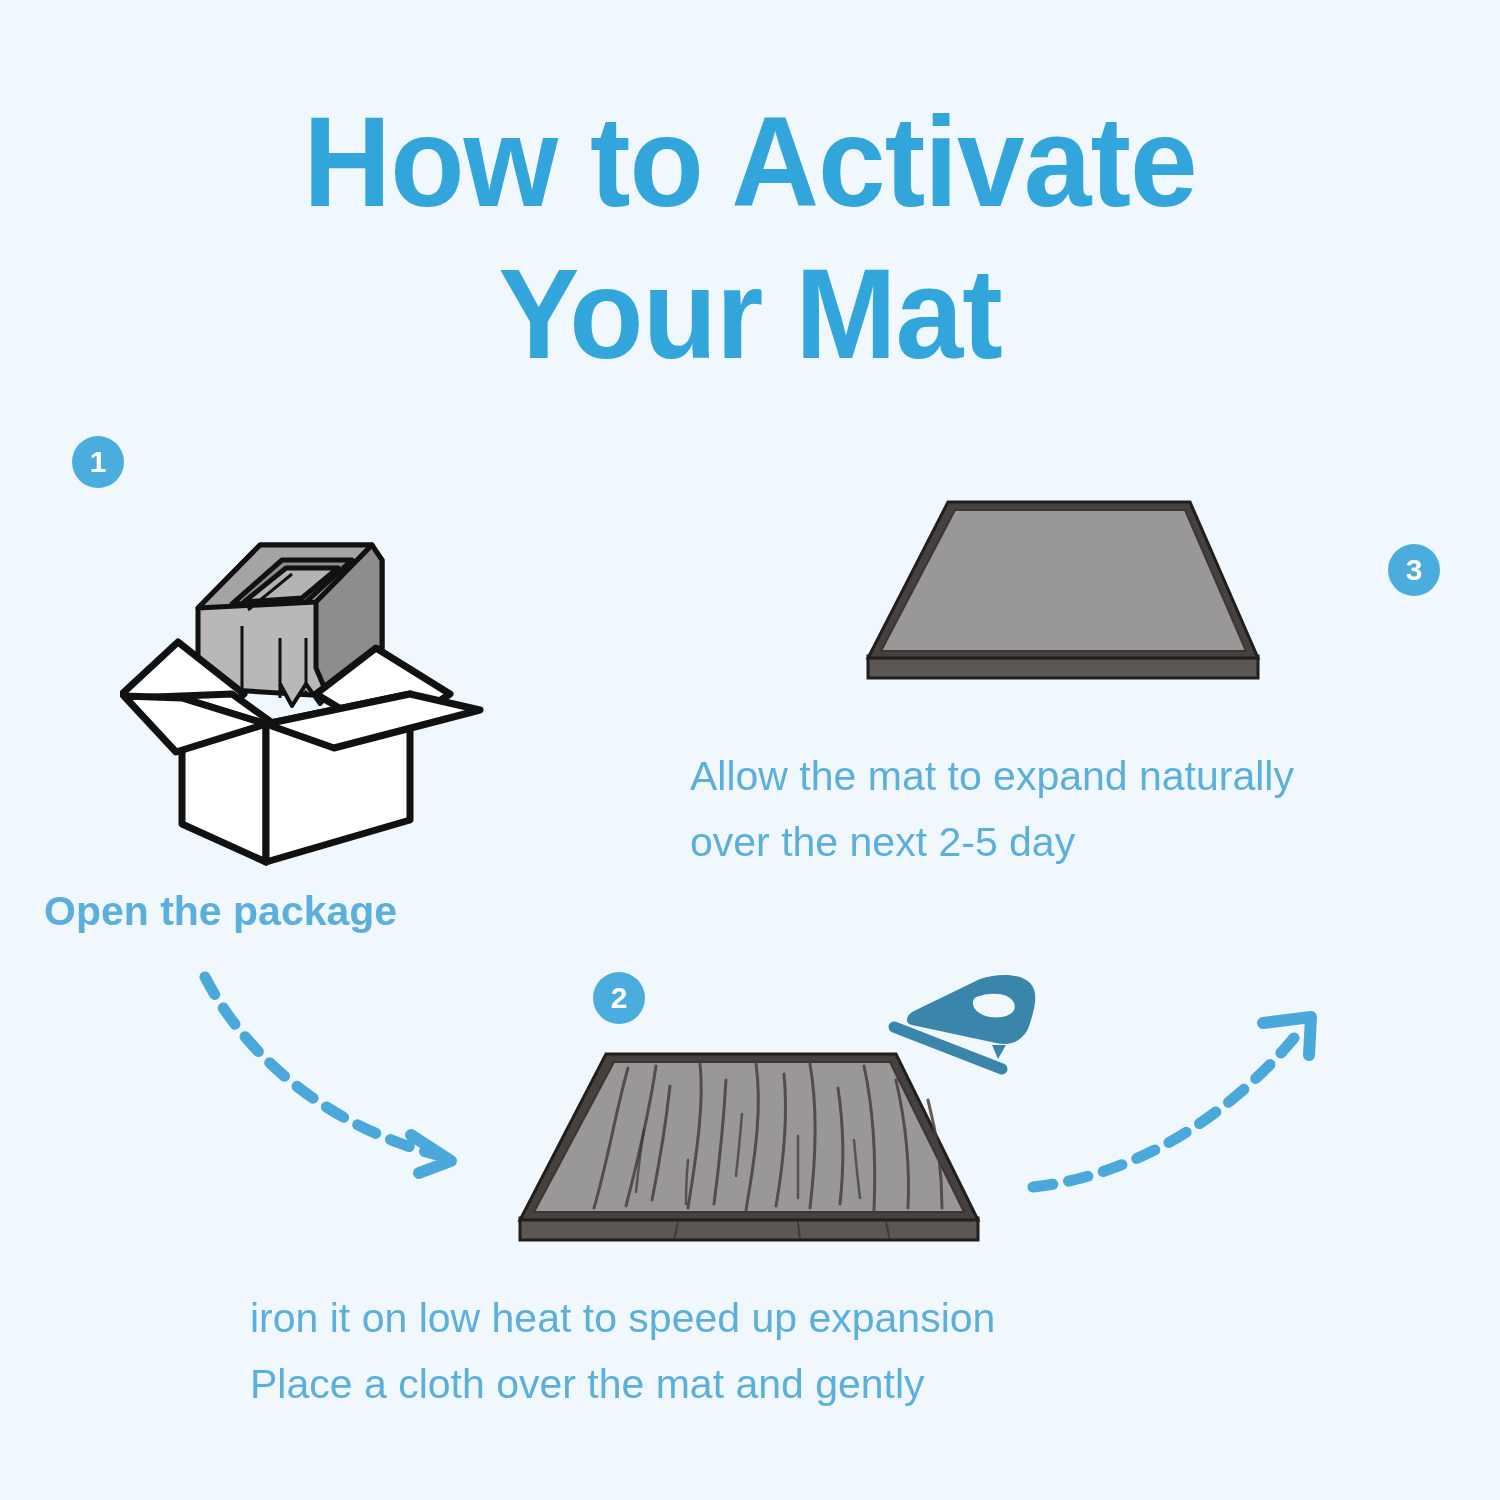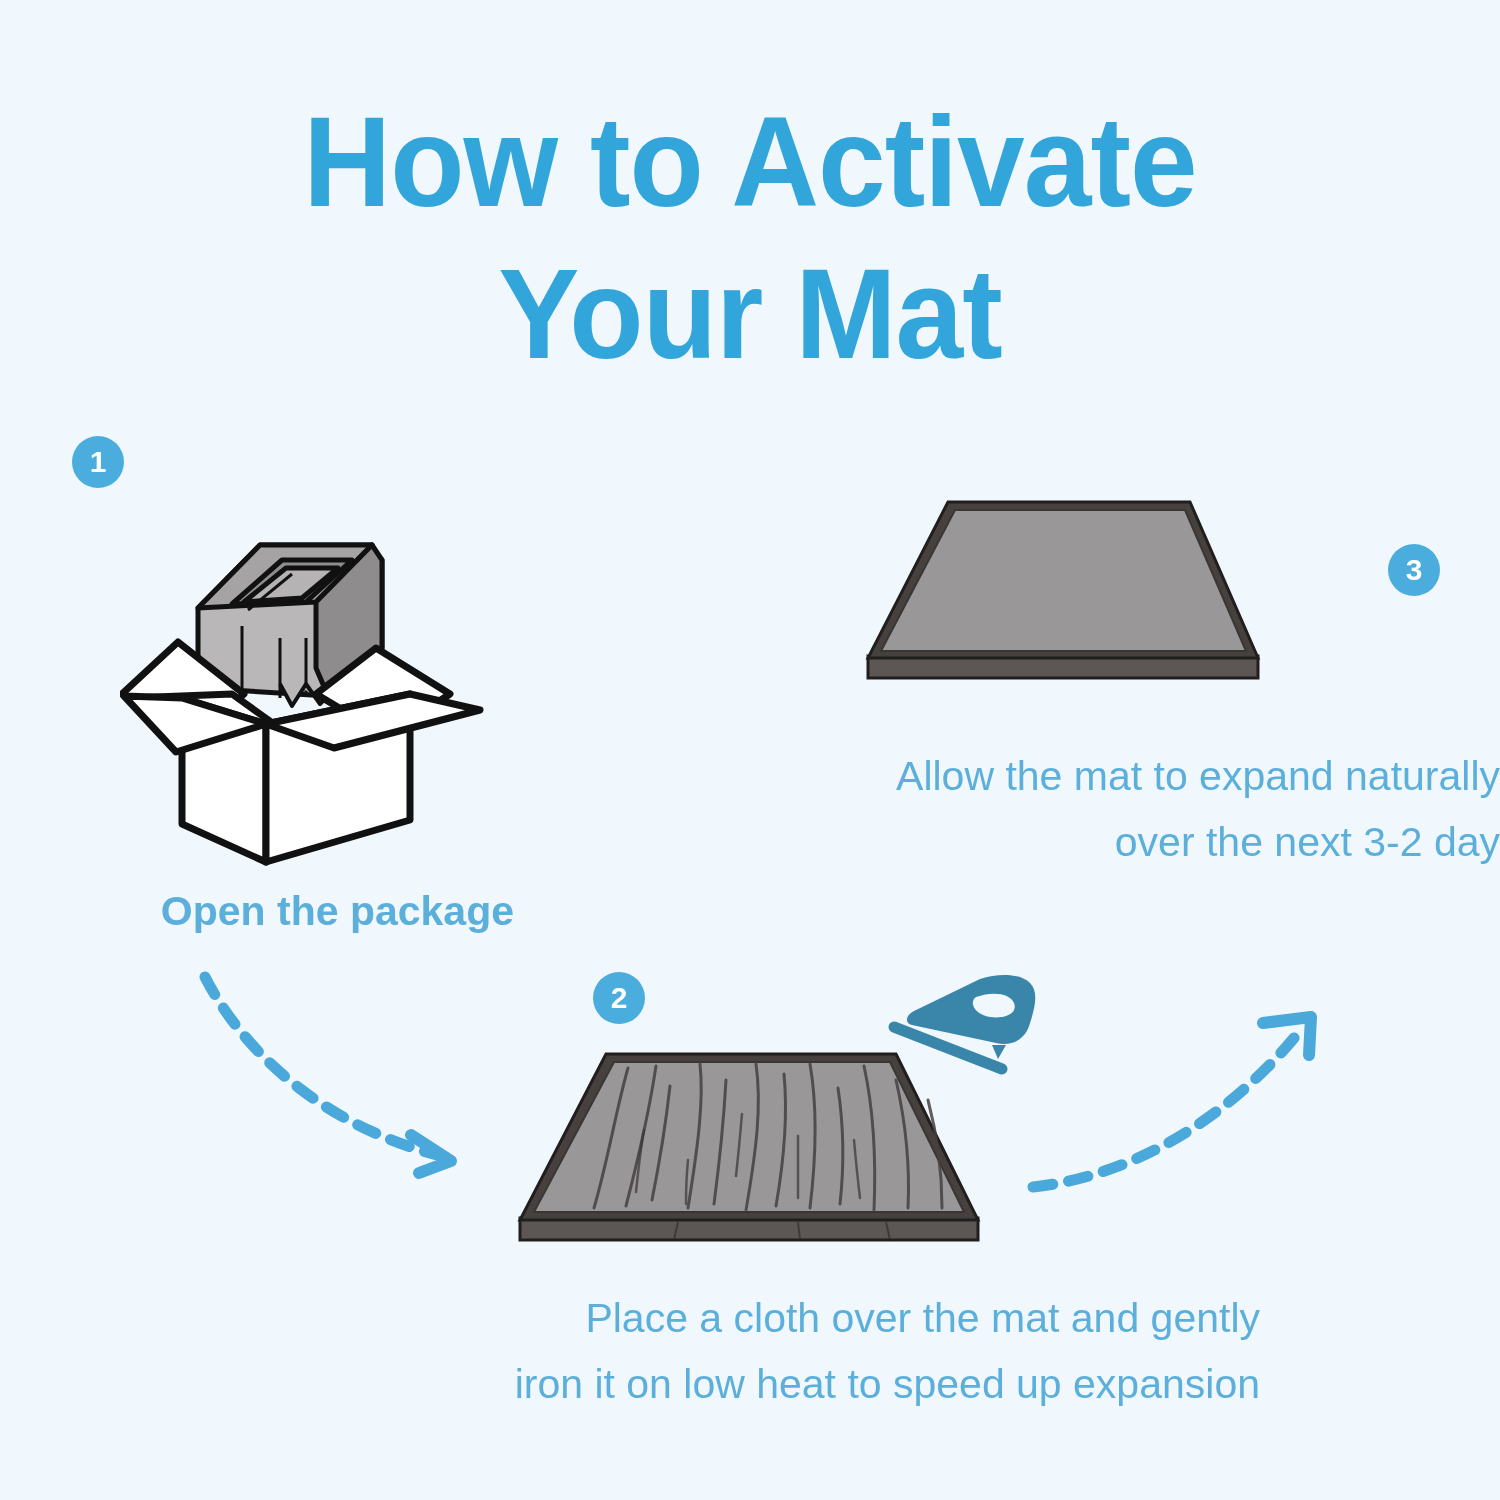--- a/index.html
+++ b/index.html
@@ -55,21 +55,21 @@
   #badge-2 { left: 593px;  top: 972px; }
   #badge-3 { left: 1388px; top: 544px; }
 
   
   .caption {
     position: absolute;
     color: #5cafdb;
     font-family: "Liberation Sans", sans-serif;
     font-size: 41px;
     line-height: 66px;
-    text-align: right;
+    text-align: left;
     white-space: nowrap;
   }
   #caption-1 { left: 44px;  top: 878px; width: 470px; font-weight: bold; }
   #caption-3 { left: 690px; top: 743px; width: 810px; }
   #caption-2 { left: 250px; top: 1285px; width: 1010px; }
   .caption .cl { display: block; }
 
   
   .art { position: absolute; }
   #art-box    { left: 120px;  top: 498px;  width: 370px;  height: 368px; }
@@ -142,21 +142,21 @@
       <path d="M88 14 L330 14 L398 170 L8 170 Z" fill="#46413f" stroke="#211f1e" stroke-width="3"></path>
 
       <path d="M95 22 L325 22 L386 163 L21 163 Z" fill="#9a9799" stroke="#3a3634" stroke-width="2"></path>
     </svg>
   </div>
 
   <div class="badge" id="badge-3">3</div>
 
   <div class="caption" id="caption-3">
     <span class="cl">Allow the mat to expand naturally</span>
-    <span class="cl">over the next 3-2 day</span>
+    <span class="cl">over the next 2-5 day</span>
   </div>
 
   <div class="art" id="art-arrow-l">
     <svg viewBox="0 0 330 235" xmlns="http://www.w3.org/2000/svg">
       <path d="M30 12 C70 90 150 160 262 190" fill="none" stroke="#4aa8da" stroke-width="11" stroke-linecap="round" stroke-dasharray="20 16"></path>
       <path d="M236 170 L276 196 L244 208" fill="none" stroke="#4aa8da" stroke-width="12" stroke-linecap="round" stroke-linejoin="round"></path>
     </svg>
   </div>
 
   <div class="badge" id="badge-2">2</div>
@@ -213,17 +213,17 @@
   </div>
 
   <div class="art" id="art-arrow-r">
     <svg viewBox="0 0 330 235" xmlns="http://www.w3.org/2000/svg">
       <path d="M18 192 C110 182 210 130 288 32" fill="none" stroke="#4aa8da" stroke-width="11" stroke-linecap="round" stroke-dasharray="20 16"></path>
       <path d="M248 28 L296 22 L294 60" fill="none" stroke="#4aa8da" stroke-width="12" stroke-linecap="round" stroke-linejoin="round"></path>
     </svg>
   </div>
 
   <div class="caption" id="caption-2">
+    <span class="cl">iron it on low heat to speed up expansion</span>
     <span class="cl">Place a cloth over the mat and gently</span>
-    <span class="cl">iron it on low heat to speed up expansion</span>
   </div>
 
 </div>
 
 </body></html>

